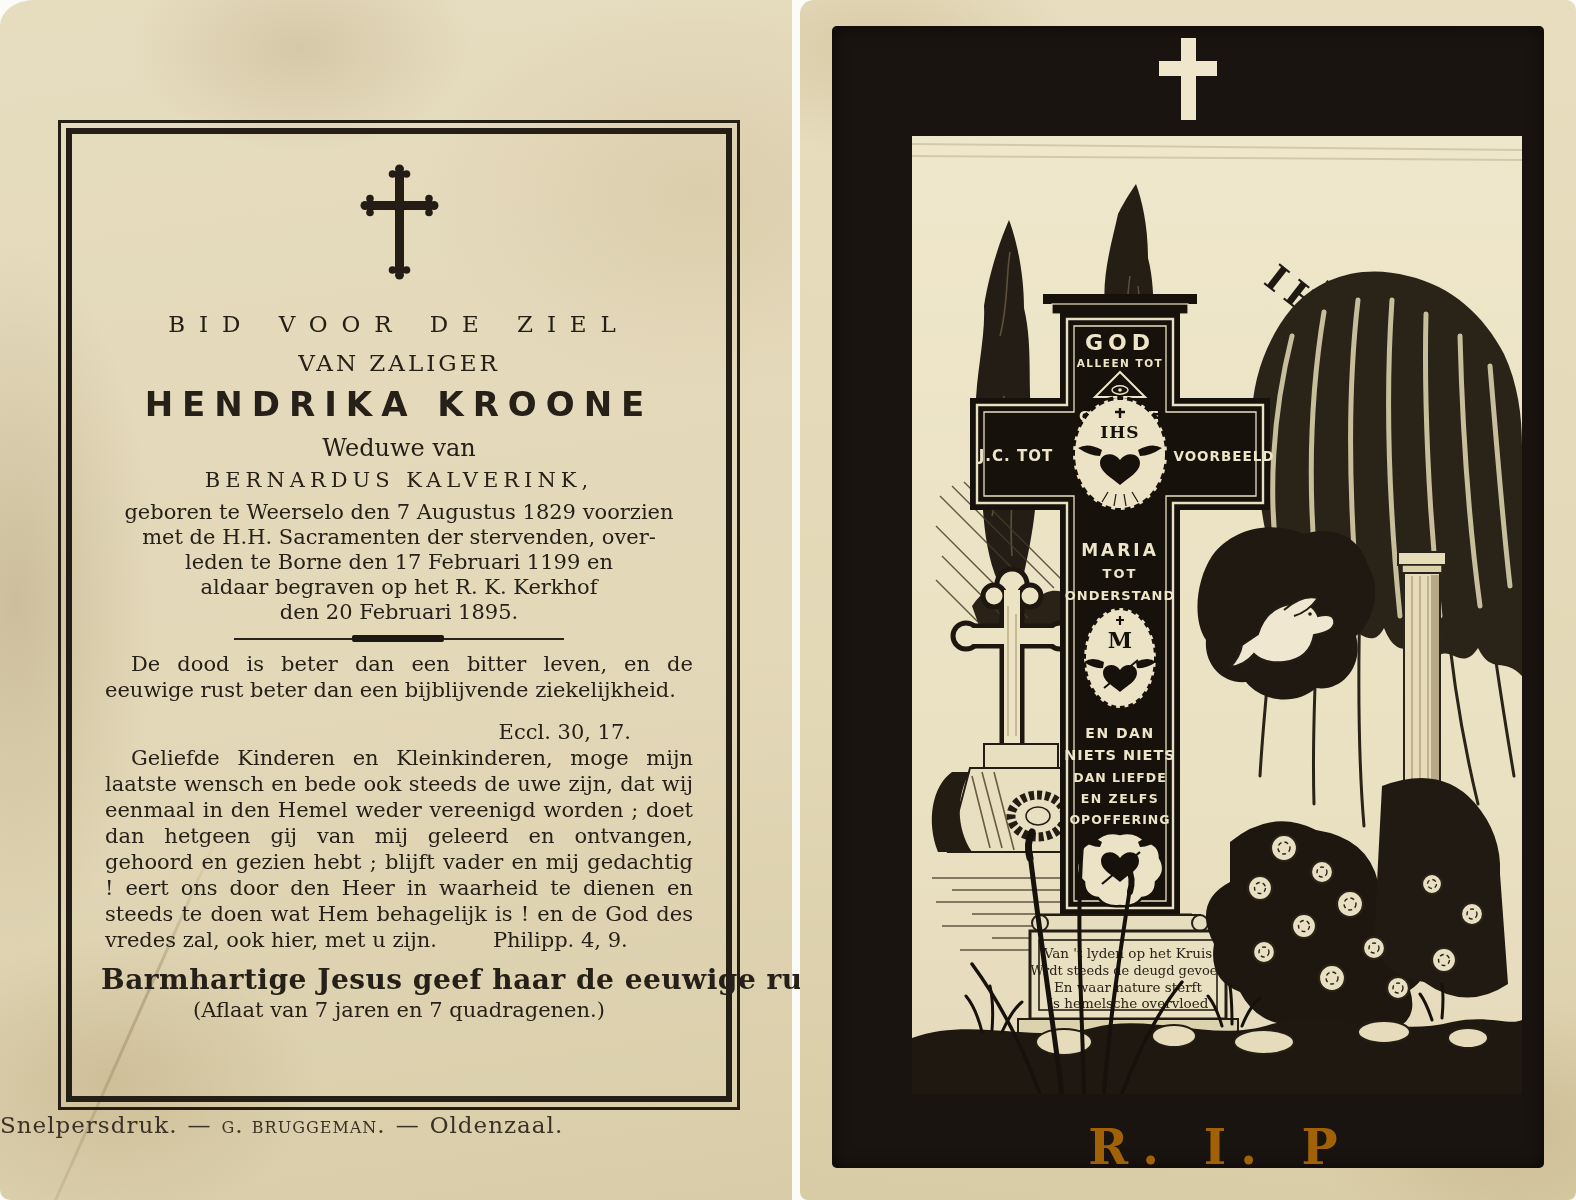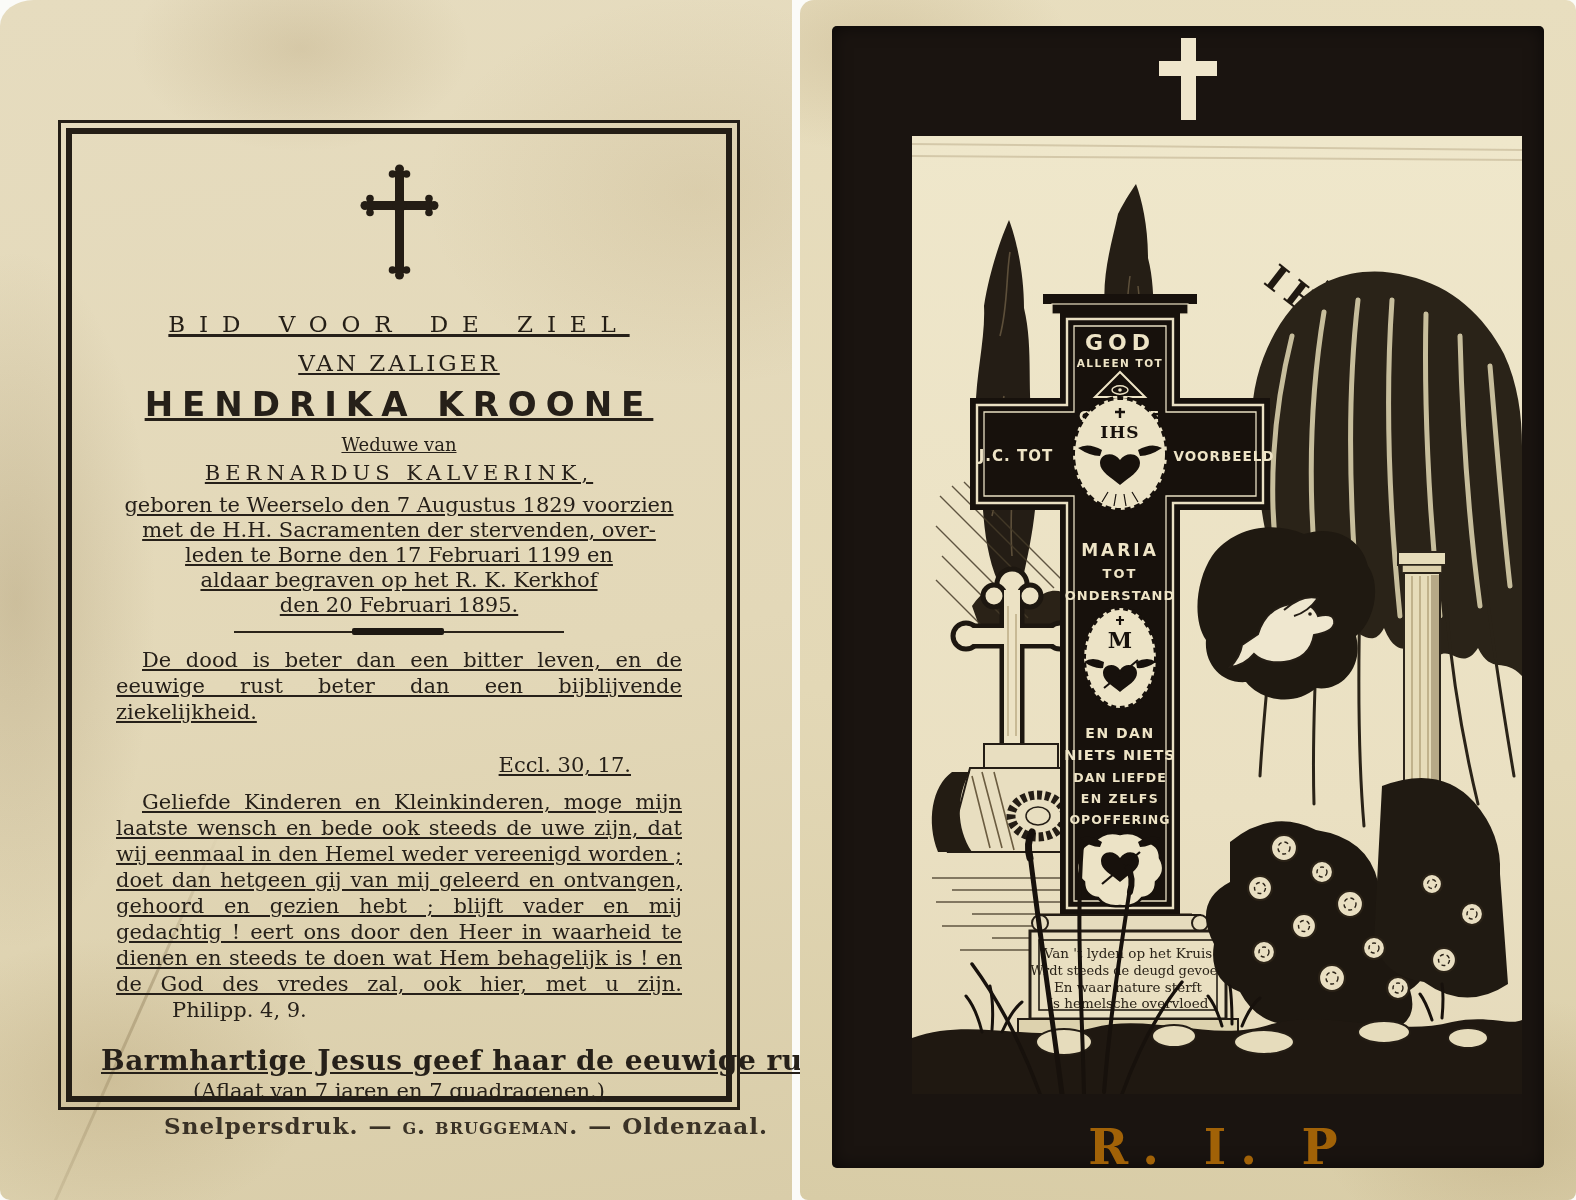--- a/index.html
+++ b/index.html
@@ -32,57 +32,57 @@
     position:absolute;left:58px;top:120px;width:676px;height:984px;
     border:3px solid #241e16;
   }
   .frame-inner{
     position:absolute;inset:5px;border:6px solid #241e16;
   }
   .card-content{
     position:absolute;inset:11px;
     padding:12px 18px 6px 18px;
     text-align:center;
-    display:flex;flex-direction:column;align-items:stretch;text-decoration:underline;
+    display:flex;flex-direction:column;align-items:stretch;
   }
   .ornamental-cross{margin:2px auto 6px auto;}
 
   .bid-header{
     font-variant:small-caps;text-transform:lowercase;
     font-size:33px;letter-spacing:.42em;white-space:nowrap;
     margin:6px 0 2px 0;color:#241e16;
   }
   .van-zaliger{font-size:23px;letter-spacing:3px;margin:8px 0 2px 0;}
   .deceased-name{
     font-family:"DejaVu Sans", sans-serif;font-weight:bold;
     font-size:34px;letter-spacing:9px;white-space:nowrap;margin:6px 0 0 0;
   }
-  .weduwe{font-size:18px;margin:10px 0 0 0;}
+  .weduwe{font-size:24px;margin:10px 0 0 0;}
   .spouse-name{font-size:21px;letter-spacing:5px;white-space:nowrap;margin:6px 0 4px 0;}
 
   .bio{font-size:21px;line-height:25px;margin-top:4px;}
   .bio div{white-space:nowrap;}
 
   .divider{position:relative;height:8px;margin:10px auto 8px auto;width:330px;}
   .divider .thin{position:absolute;left:0;right:0;top:3px;height:2px;background:#2a2319;}
   .divider .thick{position:absolute;left:118px;top:0;width:92px;height:7px;background:#1d1812;border-radius:2px;}
 
   .body-text{
     text-align:justify;font-size:21px;line-height:26px;
-    padding:0 4px;margin:11px;
+    padding:0 4px;margin:0;
   }
   .body-text p{margin:0;text-indent:26px;}
   .ref-right{text-align:right;padding-right:66px;font-size:21px;line-height:26px;margin-top:16px;}
   .inline-ref{display:inline-block;margin-left:30px;}
   .closing{font-weight:bold;font-size:28px;letter-spacing:.5px;margin-top:10px;white-space:nowrap;}
   .indulgence{font-size:21px;margin-top:2px;}
 
   .printer-line{
-    position:absolute;left:0;top:1112px;width:768px;text-align:right;
-    font-size:23px;color:#3a3226;letter-spacing:1px;font-weight:bold;
+    position:absolute;left:0;top:1112px;width:768px;text-align:left;
+    font-size:23px;color:#3a3226;letter-spacing:1px;
   }
   .printer-line .sc{font-variant:small-caps;text-transform:lowercase;}
   .printer-line .sep{padding:0 10px;}
 
   
   .card-right{
     position:absolute;left:800px;top:0;width:776px;height:1200px;
     background:
       radial-gradient(ellipse 300px 160px at 10% 4%, rgba(150,122,70,.20), transparent 65%),
       radial-gradient(ellipse 300px 200px at 92% 94%, rgba(150,122,70,.22), transparent 65%),

